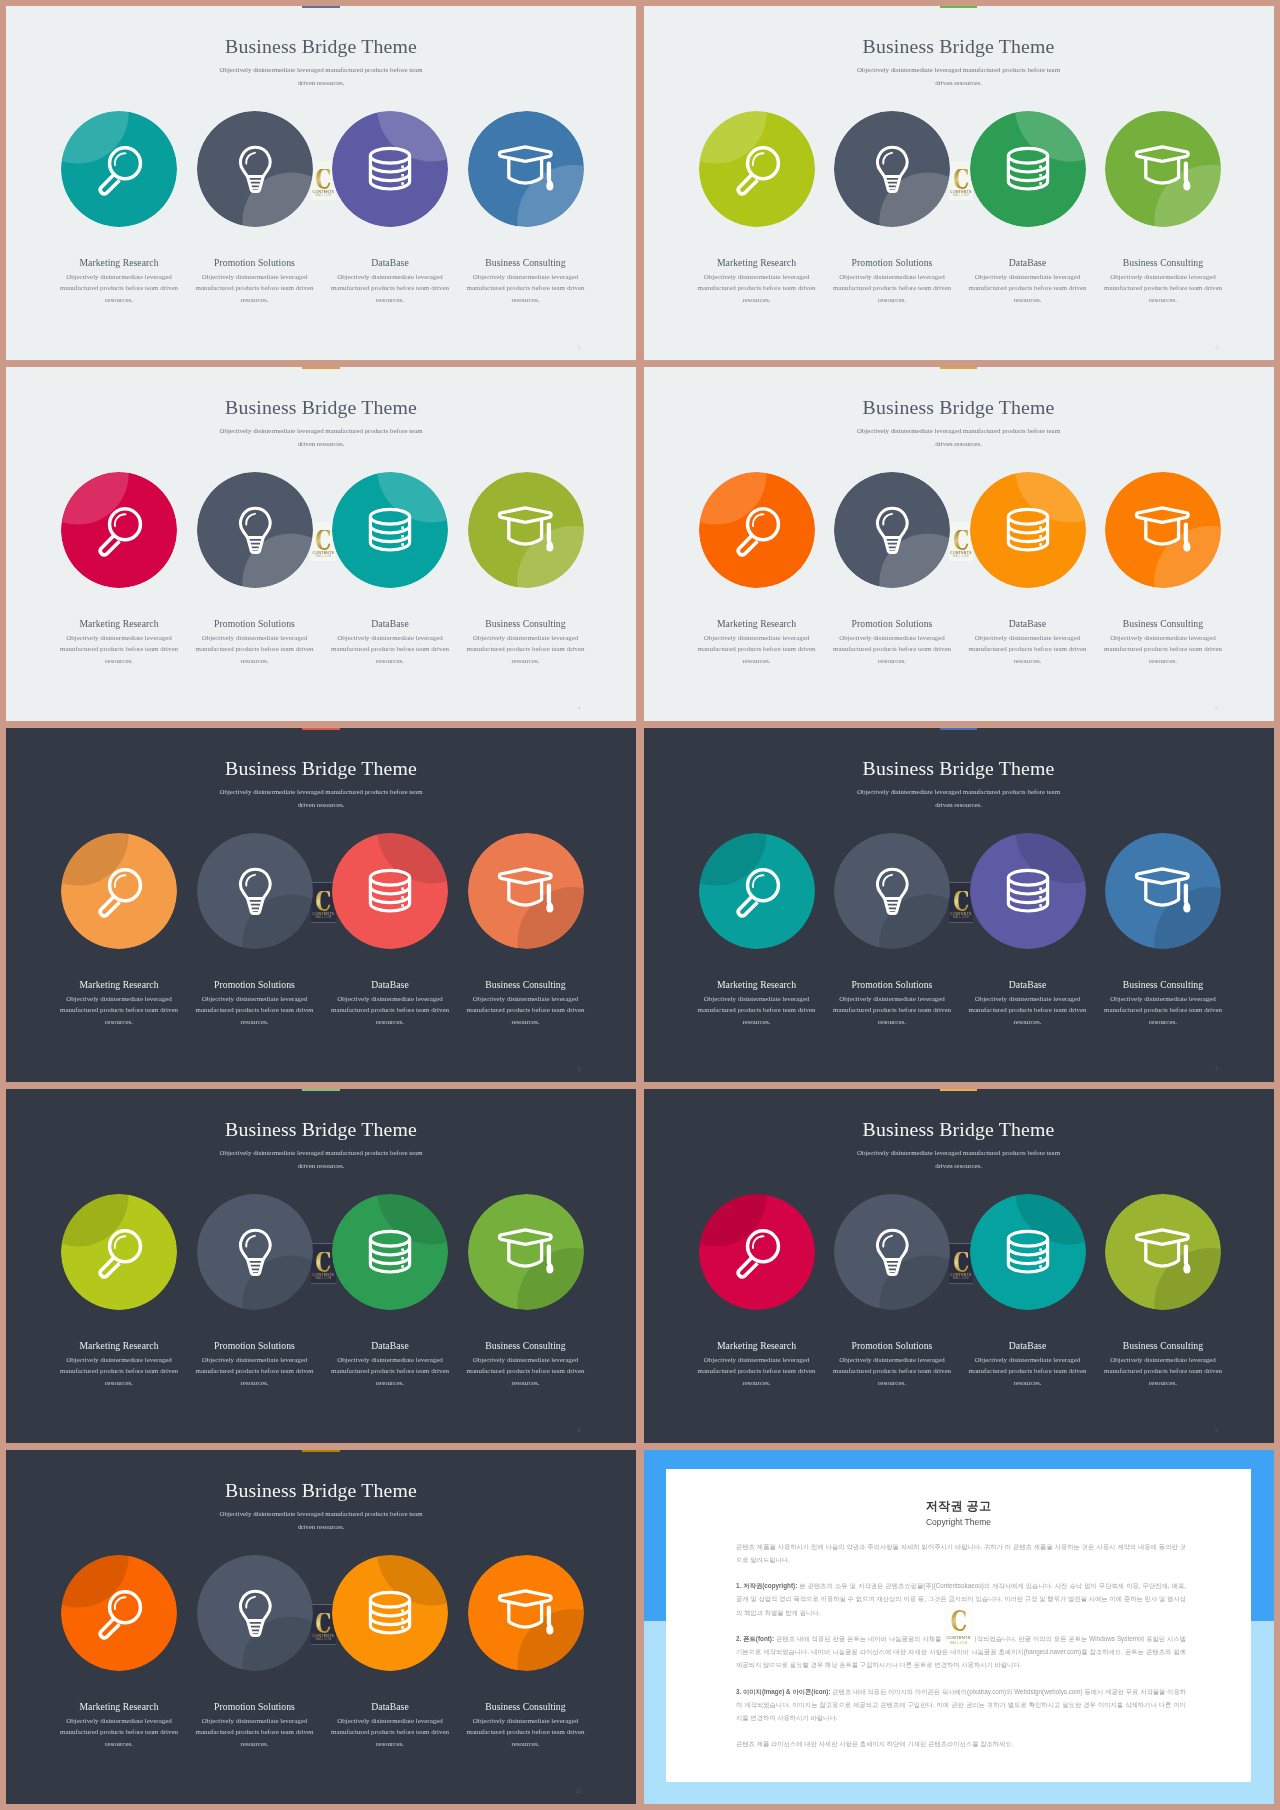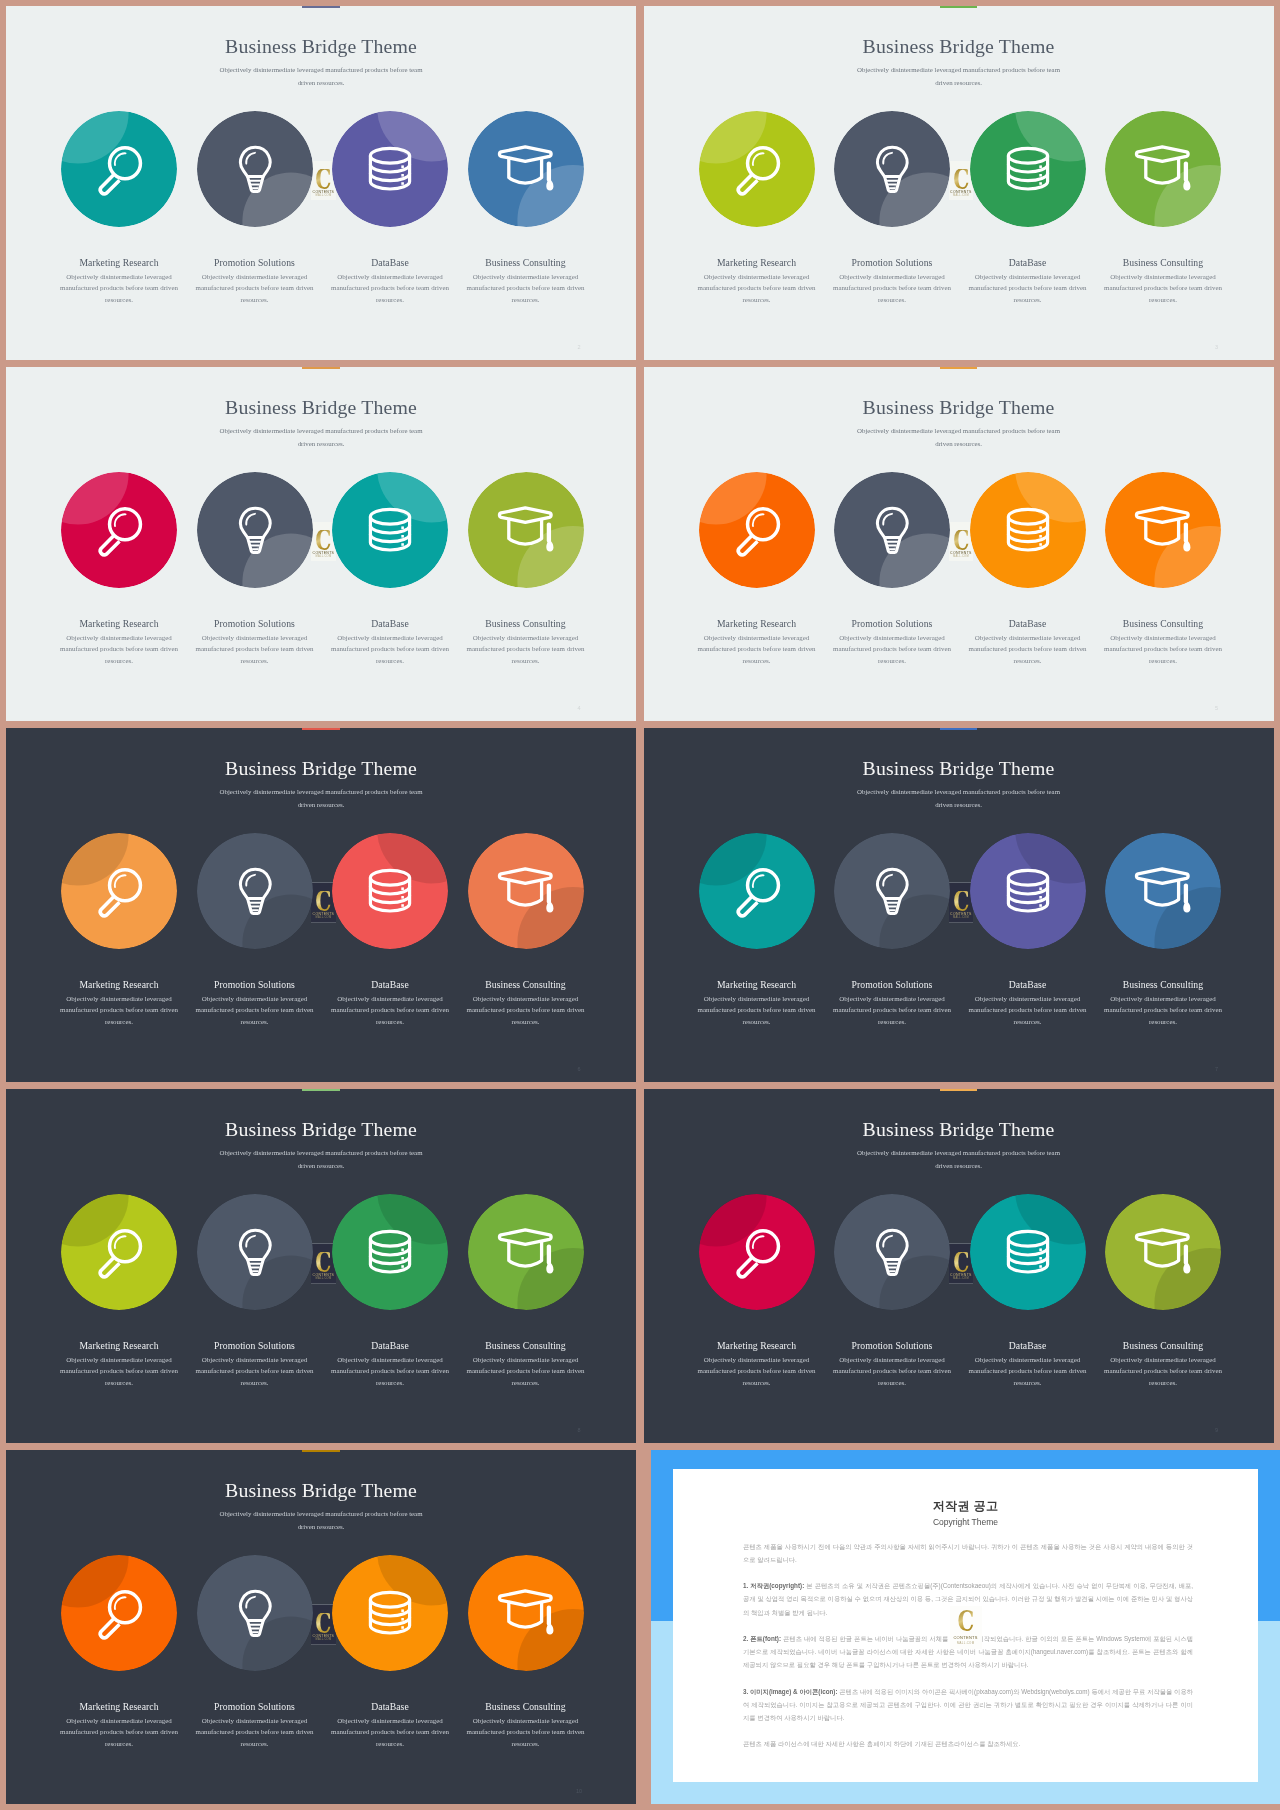--- a/index.html
+++ b/index.html
@@ -51,21 +51,21 @@
   .col .h{font-size:9.7px;color:#525b67;line-height:11px;font-family:"Liberation Serif",serif;letter-spacing:.05px;}
   .col .p{font-size:6.95px;color:#787f88;line-height:11.75px;margin-top:3.5px;font-family:"Liberation Serif",serif;}
   .slide.dark .col .h{color:#eef0f2;}
   .slide.dark .col .p{color:#c8cdd3;}
 
   .pnum{position:absolute;left:567px;top:337.5px;width:12px;text-align:center;font-size:5.5px;
         line-height:7px;color:#d2d6d7;font-family:"Liberation Sans",sans-serif;}
   .slide.dark .pnum{color:#4b535f;}
 
   
-  .slide.copy{background:#3ea2f5;margin-left:7px;}
+  .slide.copy{background:#3ea2f5;}
   .copy .band2{position:absolute;left:0;top:171px;width:630px;height:183px;background:#ade0fa;}
   .copy .paper{position:absolute;left:22.5px;top:19px;width:585px;height:313.3px;background:#fff;}
   .copy .ct{position:absolute;left:0;right:0;top:49px;text-align:center;font-size:12.1px;
             line-height:14.5px;font-weight:700;color:#3d3d3d;font-family:"Liberation Sans",sans-serif;
             letter-spacing:.3px;}
   .copy .cs{position:absolute;left:0;right:0;top:66.8px;text-align:center;font-size:8.5px;
             line-height:10px;color:#4f4f4f;font-family:"Liberation Sans",sans-serif;}
   .copy .body{position:absolute;left:92.5px;top:89.5px;width:450px;font-size:6.3px;line-height:13.2px;
               color:#9d9d9d;font-family:"Liberation Sans",sans-serif;text-align:justify;}
   .copy .body p{margin:0 0 13.2px 0;}

